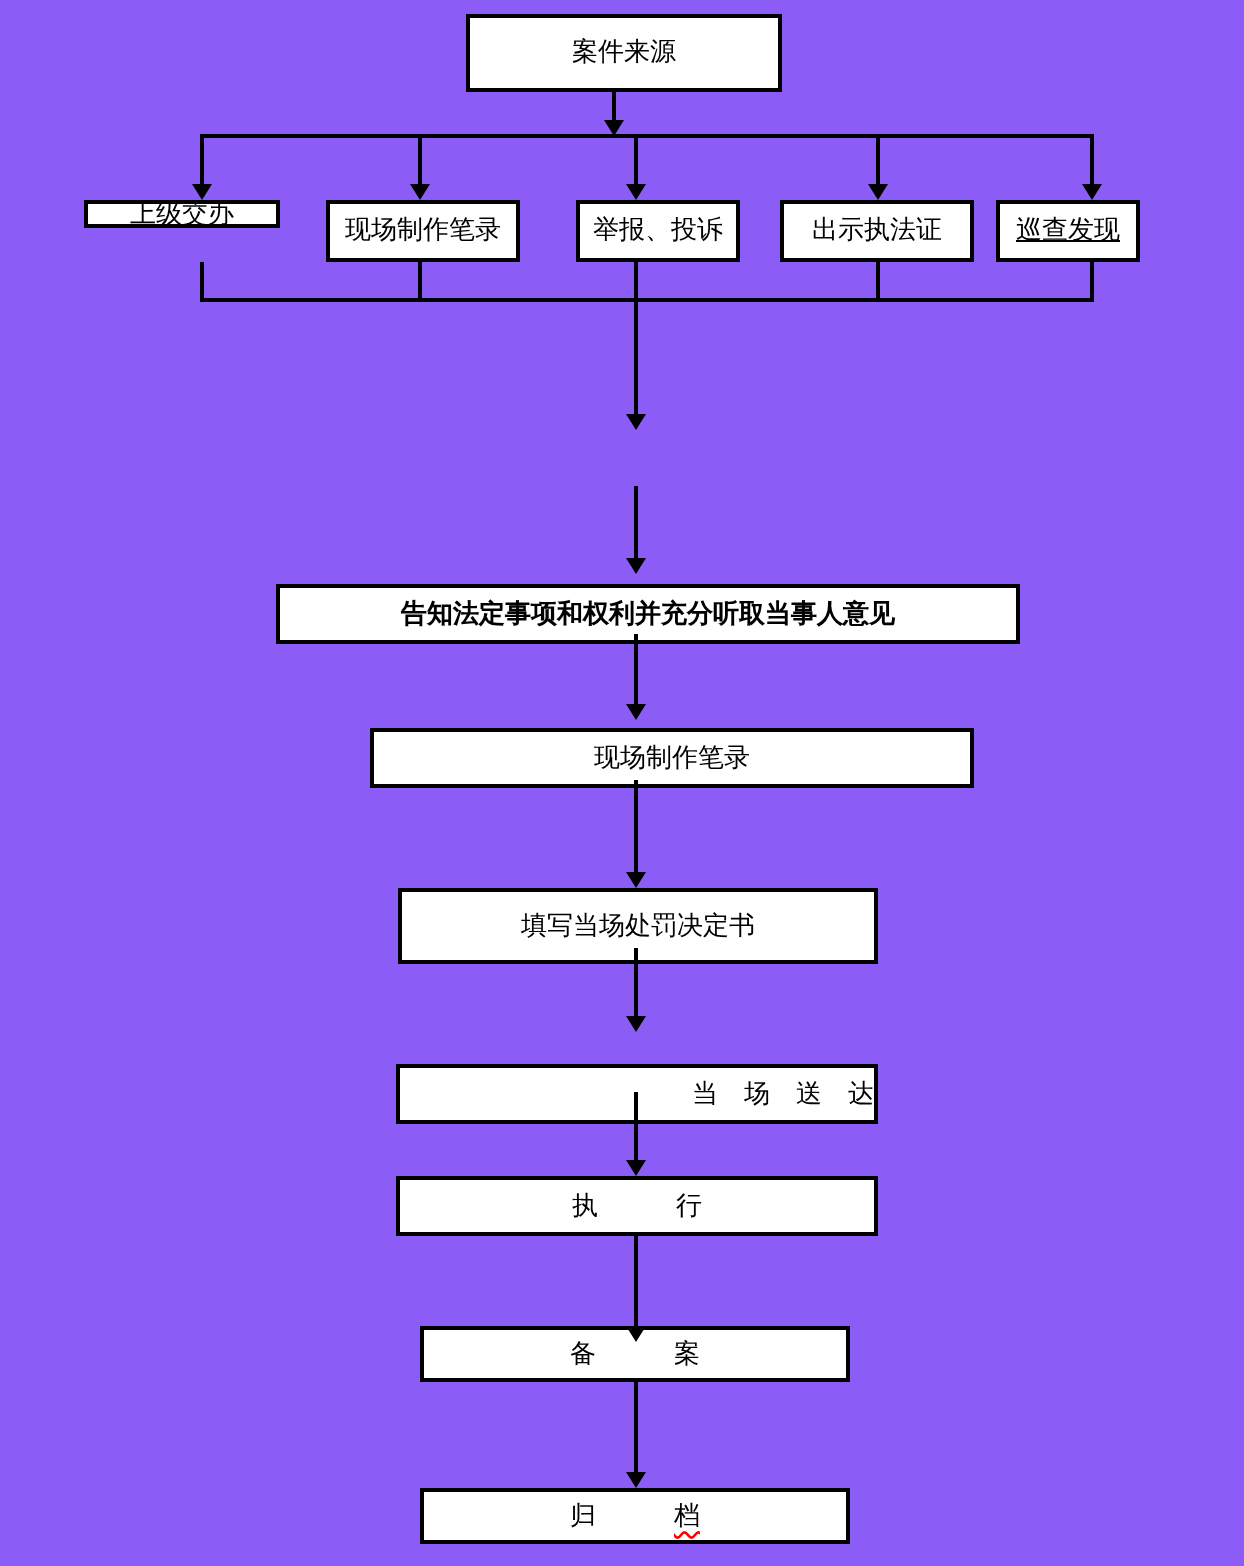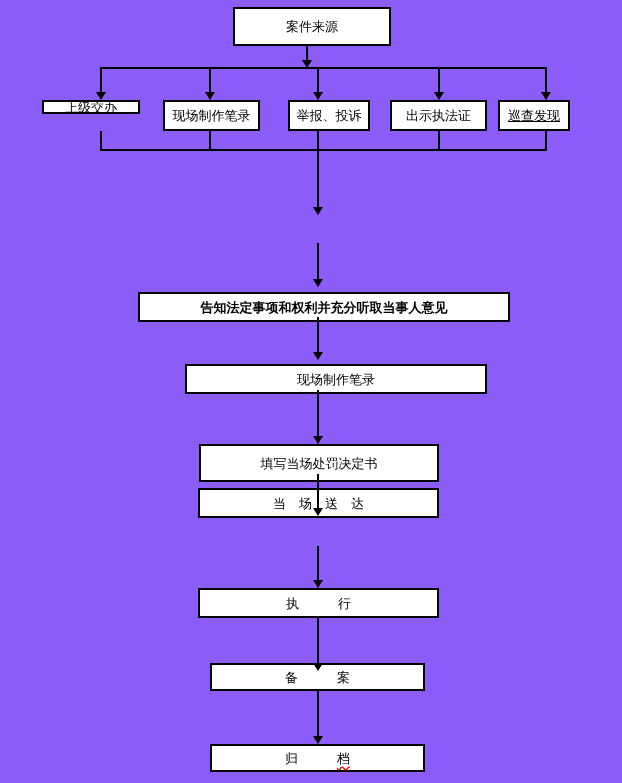--- a/index.html
+++ b/index.html
@@ -122,21 +122,21 @@
   <div class="shaft-v" style="left:317px; top:390px; height:47px;"></div>
   <div class="arrowhead" style="left:313px; top:436px;"></div>
 
   <div class="node" style="left:199px; top:444px; width:240px; height:38px;">
     <span>填写当场处罚决定书</span>
   </div>
 
   <div class="shaft-v" style="left:317px; top:474px; height:35px;"></div>
   <div class="arrowhead" style="left:313px; top:508px;"></div>
 
-  <div class="node" style="left:198px; top:488px; width:241px; height:30px;">
+  <div class="node" style="left:198px; top:532px; width:241px; height:30px;justify-content:flex-end;">
     <span>当　场　送　达</span>
   </div>
 
   <div class="shaft-v" style="left:317px; top:546px; height:35px;"></div>
   <div class="arrowhead" style="left:313px; top:580px;"></div>
 
   <div class="node" style="left:198px; top:588px; width:241px; height:30px;">
     <span>执　　　行</span>
   </div>
 

